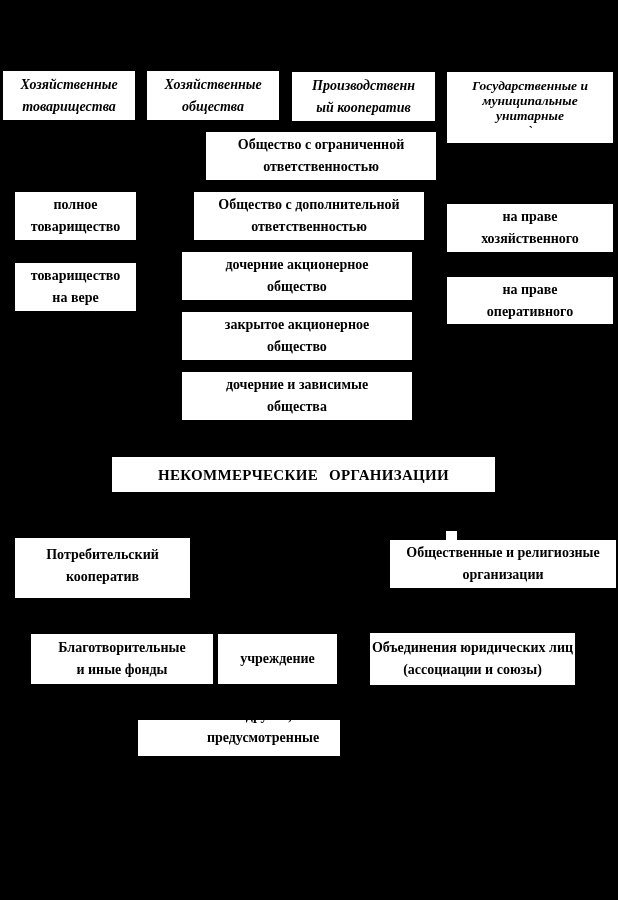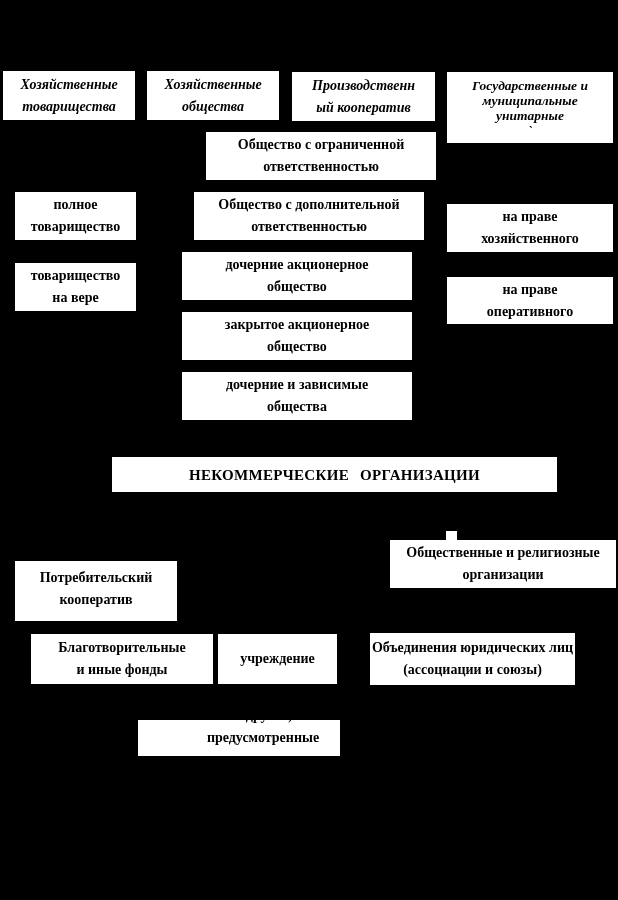--- a/index.html
+++ b/index.html
@@ -89,25 +89,25 @@
 
   <div class="box" style="left:15px; top:263px; width:121px; height:48px;">товарищество
 на вере</div>
 
   <div class="box" style="left:447px; top:204px; width:166px; height:48px;">на праве
 хозяйственного</div>
 
   <div class="box" style="left:447px; top:277px; width:166px; height:47px;">на праве
 оперативного</div>
 
-  <div class="box banner" style="left:112px; top:457px; width:445px; height:35px;">НЕКОММЕРЧЕСКИЕ  ОРГАНИЗАЦИИ</div>
+  <div class="box banner" style="left:112px; top:457px; width:383px; height:35px;">НЕКОММЕРЧЕСКИЕ  ОРГАНИЗАЦИИ</div>
 
   <div class="stub" style="left:446px; top:531px; width:11px; height:10px;"></div>
 
-  <div class="box top-pad" style="left:15px; top:538px; width:162px; height:60px;margin-top:23px;">Потребительский
+  <div class="box top-pad" style="left:15px; top:538px; width:175px; height:60px;">Потребительский
 кооператив</div>
 
   <div class="box" style="left:390px; top:540px; width:226px; height:48px;">Общественные и религиозные
 организации</div>
 
   <div class="box" style="left:13px; top:634px; width:182px; height:50px;margin-left:18px;">Благотворительные
 и иные фонды</div>
 
   <div class="box" style="left:218px; top:634px; width:119px; height:50px;">учреждение</div>
 

